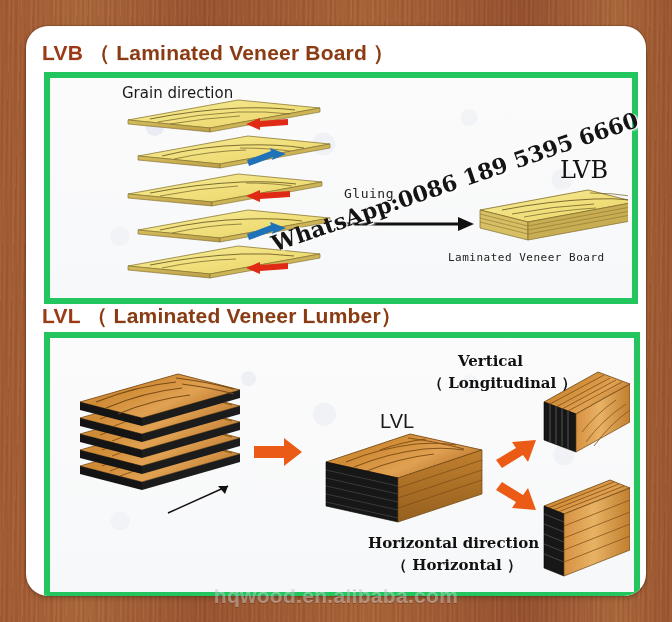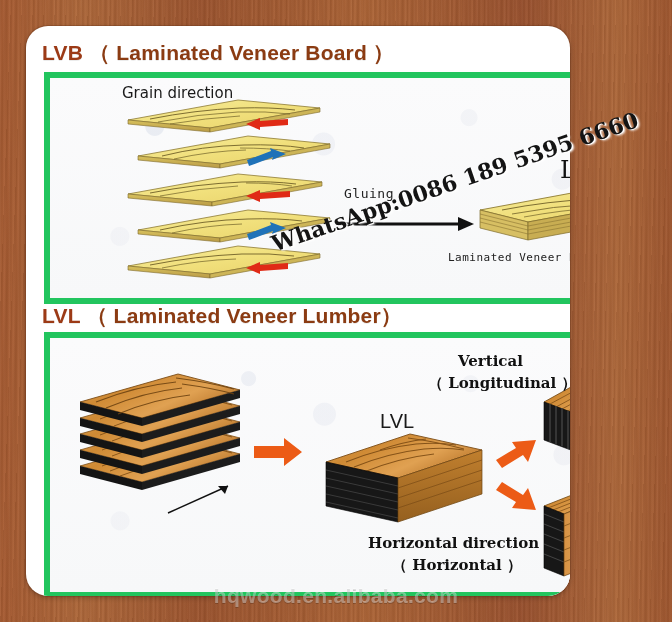--- a/index.html
+++ b/index.html
@@ -26,21 +26,21 @@
     content:"";position:absolute;inset:0;
     background:repeating-linear-gradient(92deg,
       rgba(120,60,25,0.22) 0px,
       rgba(180,105,60,0.0) 3px,
       rgba(120,60,25,0.18) 6px,
       rgba(200,130,80,0.06) 11px);
   }
 
   
   .panel{
-    position:absolute;left:26px;top:26px;width:544px;height:570px;
+    position:absolute;left:26px;top:26px;width:620px;height:570px;
     background:#ffffff;border-radius:22px;
     box-shadow:0 0 0 1px rgba(110,55,25,.35), 0 2px 5px rgba(0,0,0,.25);
     overflow:hidden;
   }
   .panel-inner{position:absolute;inset:0;}
 
   
   .sec-title{
     position:absolute;left:16px;
     color:#9c3a16;font-weight:bold;font-size:21px;letter-spacing:.2px;

